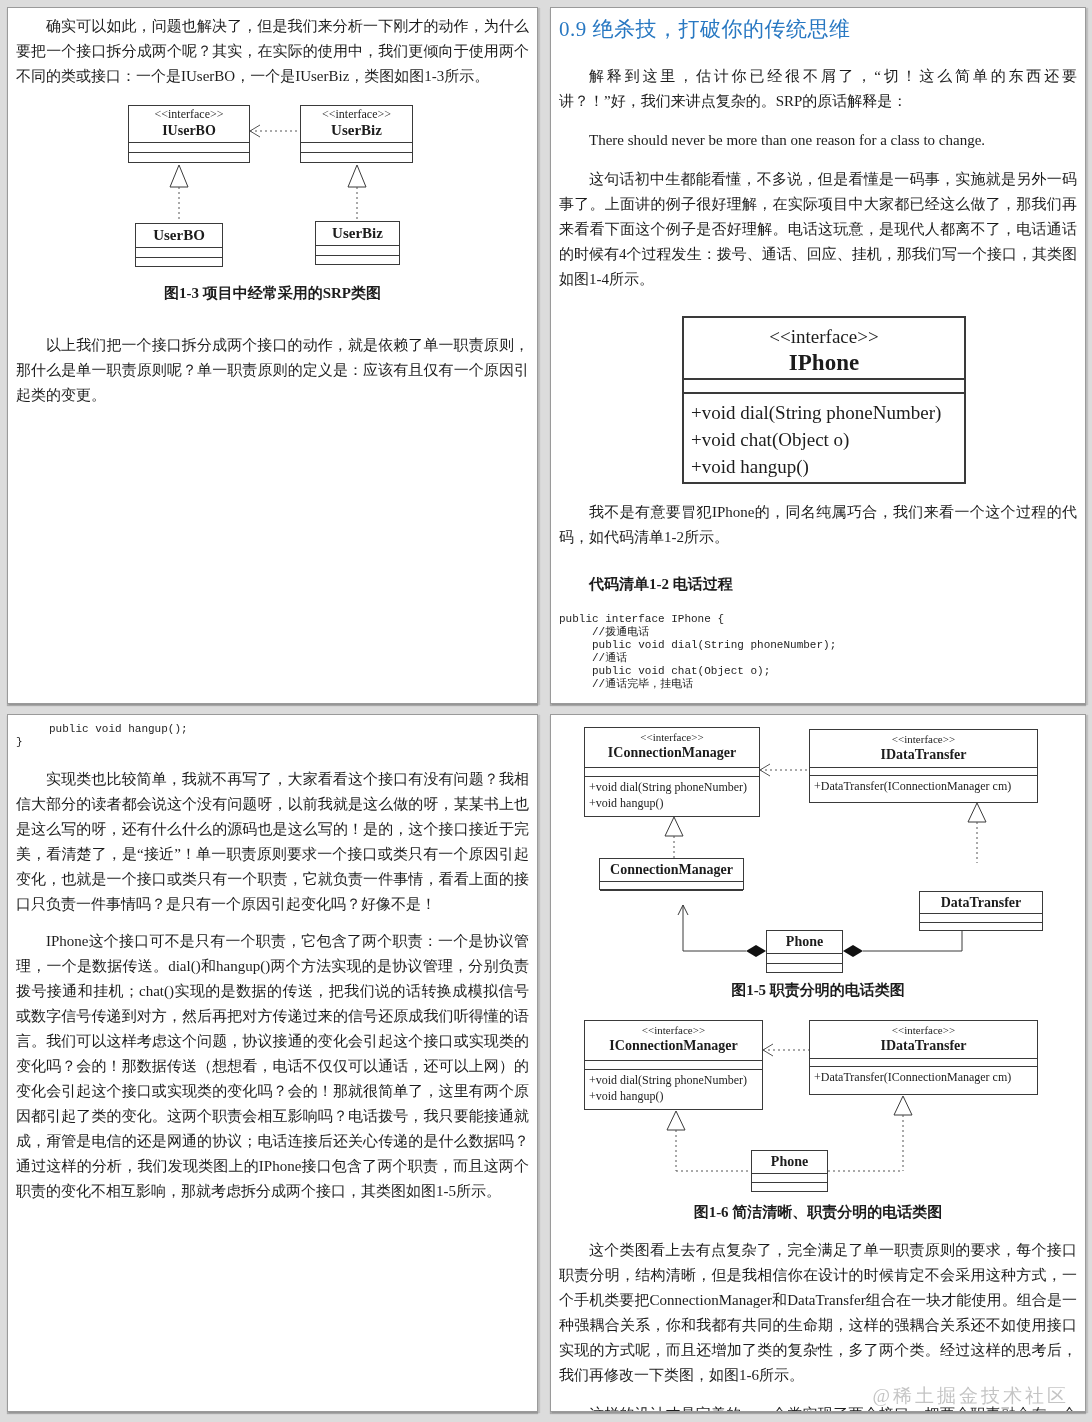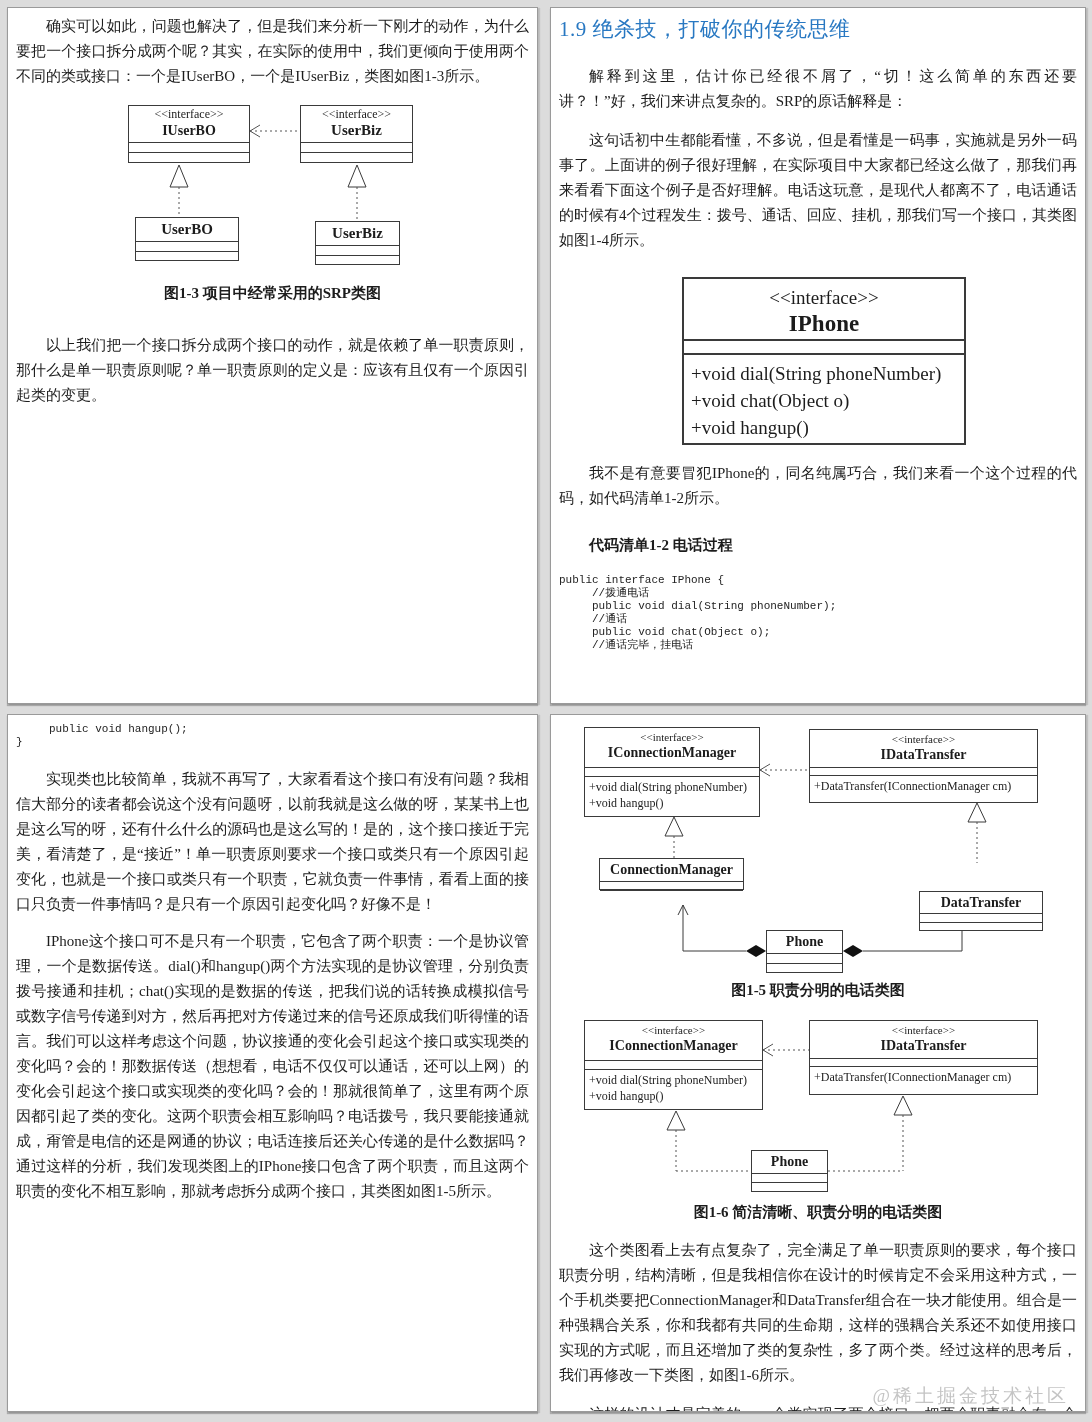--- a/index.html
+++ b/index.html
@@ -87,21 +87,21 @@
         <div class="urow last" style="height:9px;"></div>
       </div>
       <div class="ubox" style="left:284px;top:2px;width:113px;height:58px;">
         <div class="ub-title" style="height:37px;padding-top:1px;">
           <div class="stereo" style="font-size:12px;">&lt;&lt;interface&gt;&gt;</div>
           <div class="uname" style="font-size:15px;line-height:19px;">UserBiz</div>
         </div>
         <div class="urow" style="height:10px;"></div>
         <div class="urow last" style="height:9px;"></div>
       </div>
-      <div class="ubox" style="left:119px;top:114px;width:104px;height:44px;">
+      <div class="ubox" style="left:119px;top:120px;width:88px;height:44px;">
         <div class="ub-title" style="height:24px;">
           <div class="uname" style="font-size:15px;line-height:23px;">UserBO</div>
         </div>
         <div class="urow" style="height:10px;"></div>
         <div class="urow last" style="height:8px;"></div>
       </div>
       <div class="ubox" style="left:299px;top:118px;width:85px;height:44px;">
         <div class="ub-title" style="height:24px;">
           <div class="uname" style="font-size:15px;line-height:23px;">UserBiz</div>
         </div>
@@ -109,23 +109,24 @@
         <div class="urow last" style="height:8px;"></div>
       </div>
     </div>
 
     <p class="caption" style="margin-top:16px;">图1-3 项目中经常采用的SRP类图</p>
 
     <p class="para" style="margin-top:30px;">以上我们把一个接口拆分成两个接口的动作，就是依赖了单一职责原则，那什么是单一职责原则呢？单一职责原则的定义是：应该有且仅有一个原因引起类的变更。</p>
   </div>
 
   <div class="page">
-    <h2 class="heading">1.9 绝杀技，打破你的传统思维</h2>
+    <h2 class="heading">0.9 绝杀技，打破你的传统思维</h2>
 
     <p class="para" style="margin-top:20px;">解释到这里，估计你已经很不屑了，“切！这么简单的东西还要讲？！”好，我们来讲点复杂的。SRP的原话解释是：</p>
+    <p class="quote" style="margin-top:14px;">There should never be more than one reason for a class to change.</p>
     <p class="para" style="margin-top:14px;">这句话初中生都能看懂，不多说，但是看懂是一码事，实施就是另外一码事了。上面讲的例子很好理解，在实际项目中大家都已经这么做了，那我们再来看看下面这个例子是否好理解。电话这玩意，是现代人都离不了，电话通话的时候有4个过程发生：拨号、通话、回应、挂机，那我们写一个接口，其类图如图1-4所示。</p>
 
     <div class="diagram" style="height:168px;margin-top:24px;">
       <div class="ubox" style="left:123px;top:0;width:284px;height:168px;border-width:2px;">
         <div class="ub-title" style="height:62px;border-bottom-width:2px;padding-top:6px;">
           <div class="stereo" style="font-size:19px;line-height:25px;">&lt;&lt;interface&gt;&gt;</div>
           <div class="uname" style="font-size:23px;line-height:28px;">IPhone</div>
         </div>
         <div class="urow" style="height:14px;border-bottom-width:2px;"></div>
         <div class="umeths" style="padding:5px 7px 0 7px;">

